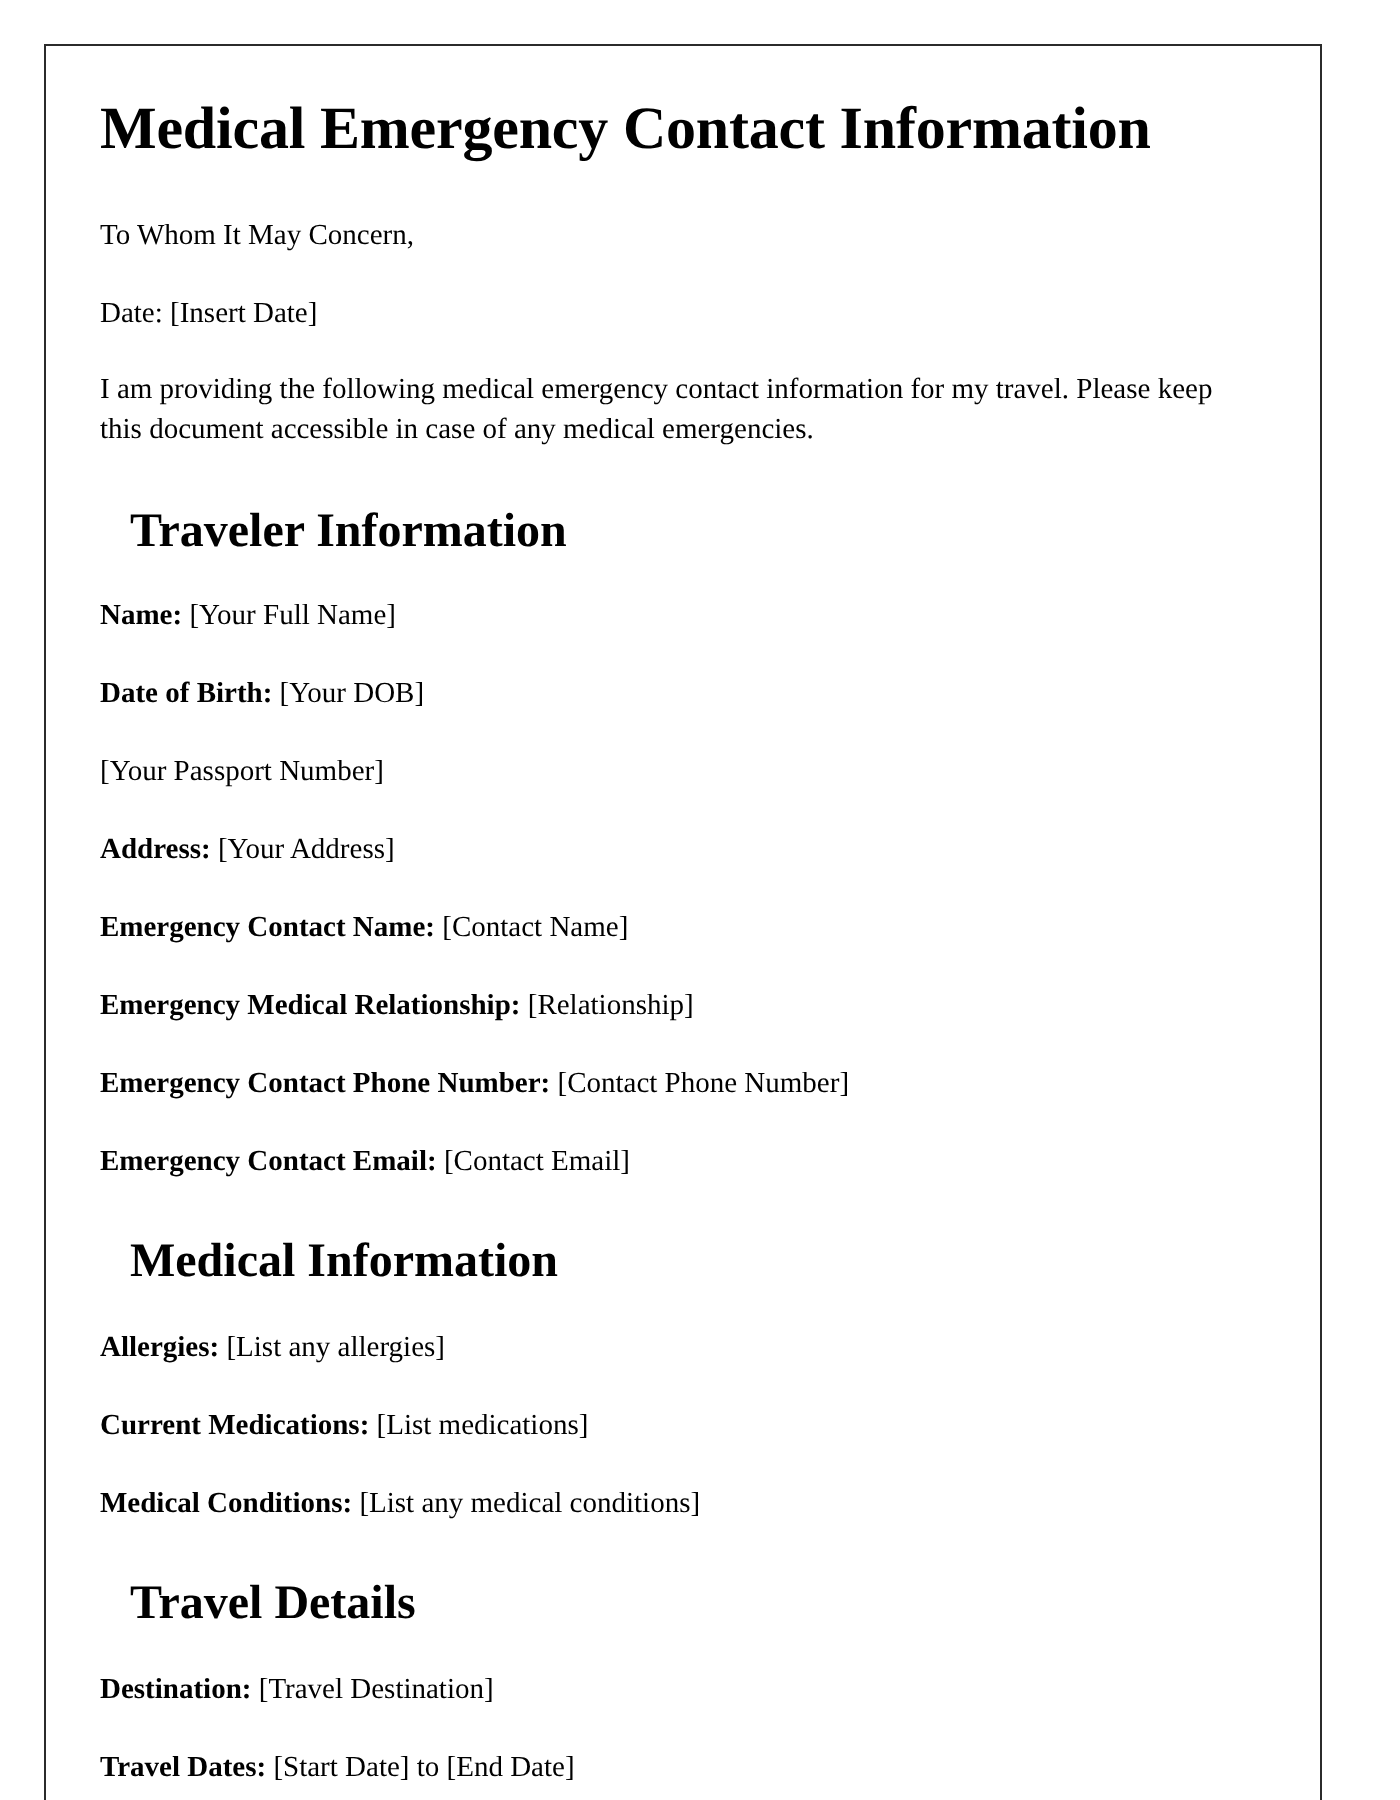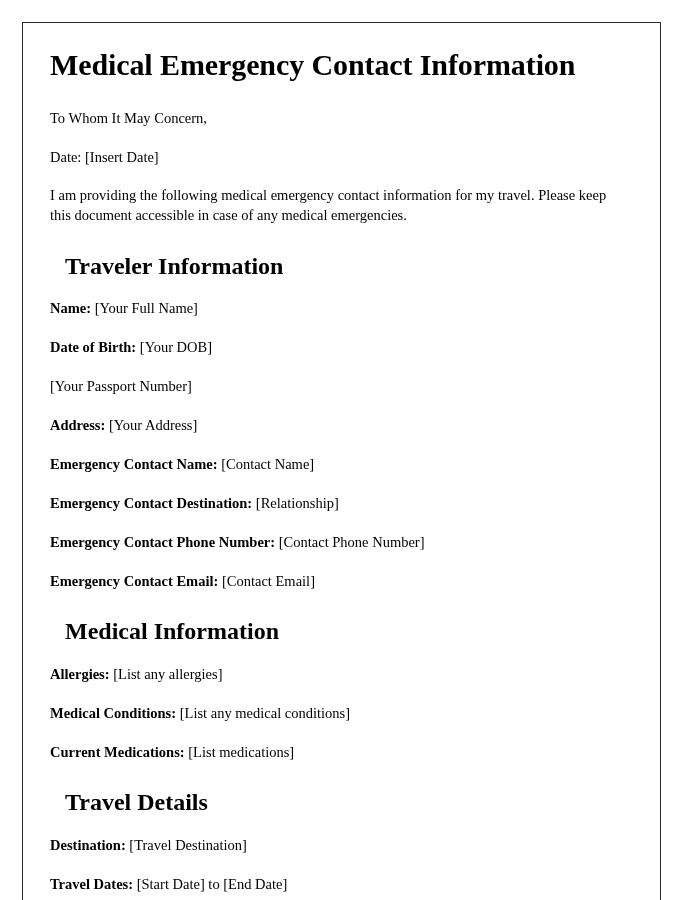--- a/index.html
+++ b/index.html
@@ -110,47 +110,47 @@
       </p>
       <p class="field-row">
         <span class="field-label">Address:</span> 
         <span class="field-value">[Your Address]</span>
       </p>
       <p class="field-row">
         <span class="field-label">Emergency Contact Name:</span> 
         <span class="field-value">[Contact Name]</span>
       </p>
       <p class="field-row">
-        <span class="field-label">Emergency Contact Destination:</span> 
+        <span class="field-label">Emergency Medical Relationship:</span> 
         <span class="field-value">[Relationship]</span>
       </p>
       <p class="field-row">
         <span class="field-label">Emergency Contact Phone Number:</span> 
         <span class="field-value">[Contact Phone Number]</span>
       </p>
       <p class="field-row">
         <span class="field-label">Emergency Contact Email:</span> 
         <span class="field-value">[Contact Email]</span>
       </p>
     </div>
 
     <h2 class="section-heading">Medical Information</h2>
 
     <div>
       <p class="field-row">
         <span class="field-label">Allergies:</span> 
         <span class="field-value">[List any allergies]</span>
       </p>
       <p class="field-row">
+        <span class="field-label">Current Medications:</span> 
+        <span class="field-value">[List medications]</span>
+      </p>
+      <p class="field-row">
         <span class="field-label">Medical Conditions:</span> 
         <span class="field-value">[List any medical conditions]</span>
-      </p>
-      <p class="field-row">
-        <span class="field-label">Current Medications:</span> 
-        <span class="field-value">[List medications]</span>
       </p>
     </div>
 
     <h2 class="section-heading">Travel Details</h2>
 
     <div>
       <p class="field-row">
         <span class="field-label">Destination:</span> 
         <span class="field-value">[Travel Destination]</span>
       </p>

